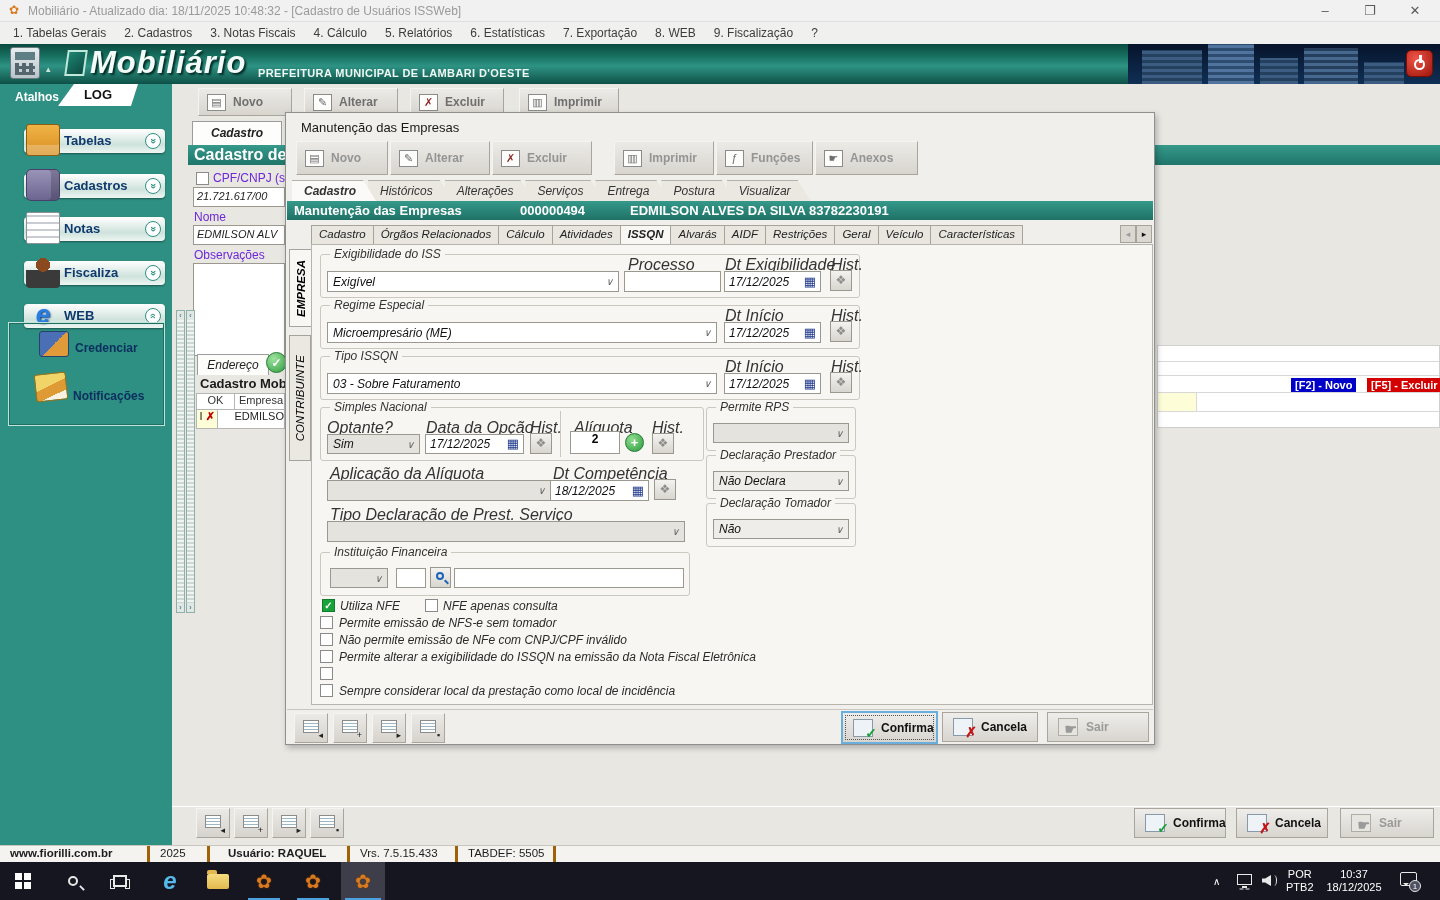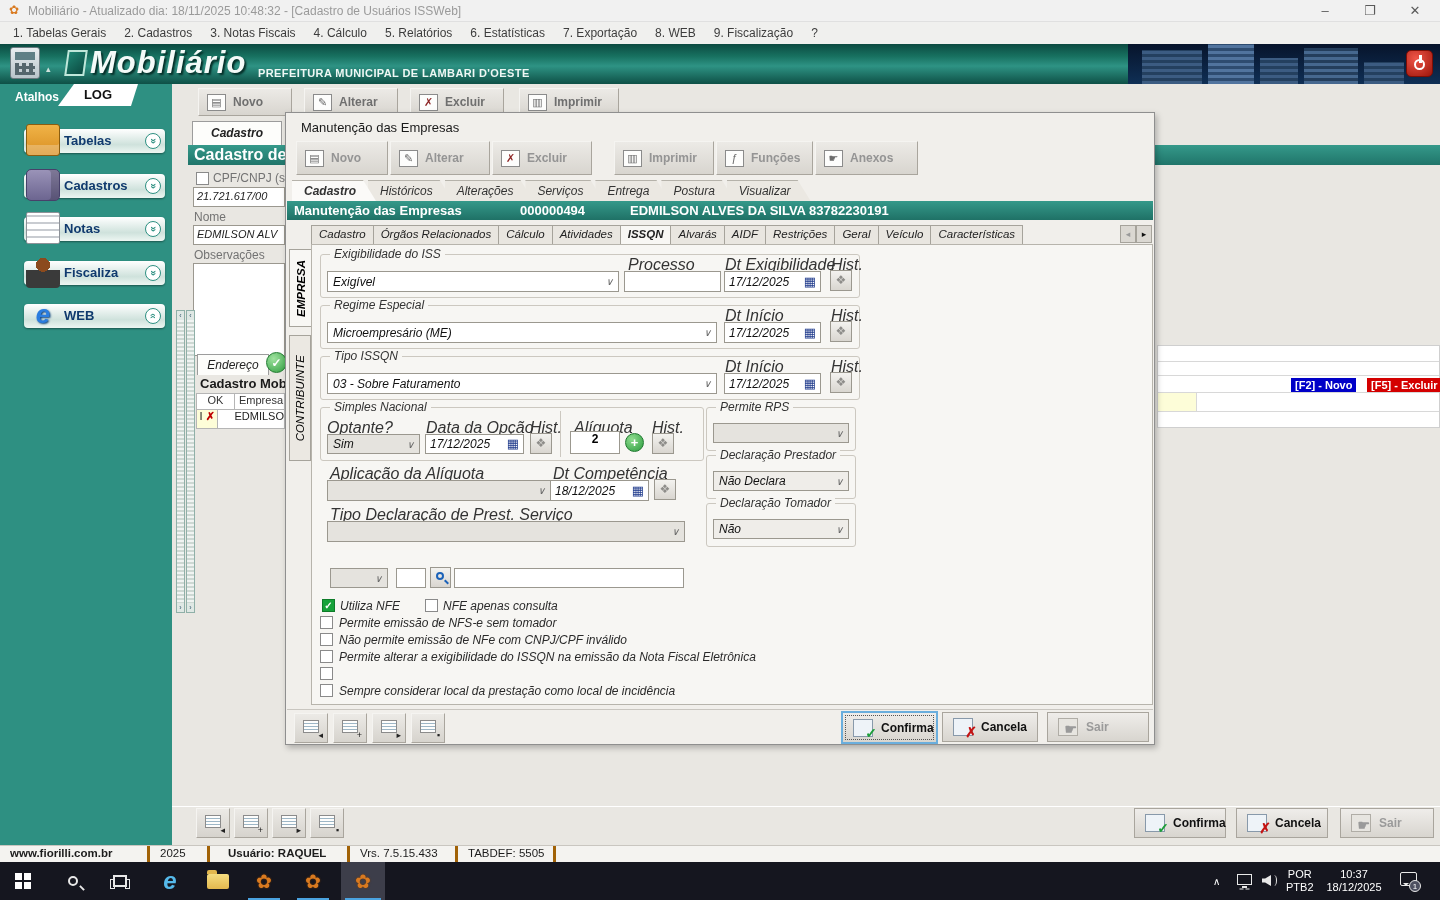--- a/index.html
+++ b/index.html
@@ -46,21 +46,21 @@
 
   
   .tbtn { position:absolute; background:linear-gradient(180deg,#eceae6,#d8d5cf); border:1px solid #a9a59d; border-top-color:#f5f4f1; border-left-color:#f5f4f1; display:flex; align-items:center; gap:7px; padding:0 8px; }
   .tbtn .bico { width:19px; height:17px; background:#fdfdfc; border:1px solid #8b8b8b; position:relative; font-size:11px; color:#6c6c6c; text-align:center; line-height:15px; flex:none; }
   .tbtn .blabel { font-size:12px; font-weight:bold; color:#6f6f6f; }
   .tbtn.dis .blabel { color:#949494; }
 
   
   .tealbar { position:absolute; height:20px; background:linear-gradient(180deg,#35998a,#20756a); color:#fff; font-weight:bold; font-size:16px; line-height:20px; padding-left:6px; overflow:hidden; white-space:nowrap; }
   .fld { position:absolute; background:#fff; border:1px solid #9b988f; font-size:11px; font-style:italic; color:#222; padding:2px 3px; overflow:hidden; white-space:nowrap; }
-  .slabel { position:absolute; font-size:12px; color:#737373; }
+  .slabel { position:absolute; font-size:12px; color:#6d28d9; }
   .wtab { position:absolute; background:#fdfdfb; border:1px solid #9c9c9c; border-bottom:none; font-size:12px; font-style:italic; font-weight:bold; color:#222; text-align:center; }
   .vstrip { position:absolute; width:9px; background:repeating-linear-gradient(0deg,#cdd8d3 0 2px,#f0f4f2 2px 4px); border:1px solid #8fb0a8; }
   .vstrip .cap { position:absolute; left:0; width:7px; height:9px; background:#dfe8e4; color:#33556d; font-size:7px; line-height:9px; text-align:center; }
 
   
   .dialog { left:285px; top:112px; width:870px; height:633px; background:#f1efeb; border:1px solid #8f8f8f; box-shadow:2px 3px 6px rgba(0,0,0,.25); }
   .dlg-title { position:absolute; left:15px; top:7px; font-size:13px; color:#1a1a1a; }
   .dtabrow { position:absolute; left:6px; top:67px; height:21px; display:flex; }
   .dtab { position:relative; padding:3px 20px 0 12px; font-size:12px; font-style:italic; color:#333; background:#ebe8e2; clip-path:polygon(0 0,calc(100% - 13px) 0,100% 100%,0 100%); border-top:1px solid #b5b2aa; margin-right:-8px; }
   .dtab.sel { background:#fbfaf8; font-weight:bold; z-index:2; }
@@ -199,20 +199,26 @@
     <div class="sicon" style="background:radial-gradient(circle at 50% 28%, #8b4a1d 0 7px, transparent 7px), linear-gradient(180deg, transparent 14px, #3a3a3a 14px); border-radius:4px;"></div>
     <span class="plabel">Fiscaliza</span>
     <span class="chevbtn"><span class="chev-down">»</span></span>
   </div>
   <div class="pill" style="top:220px;">
     <div class="sicon" style="color:#2a7de0; font-size:26px; font-weight:bold; font-style:italic; text-align:center; line-height:30px; text-shadow:1px 1px 2px #0a3f78;">e</div>
     <span class="plabel">WEB</span>
     <span class="chevbtn"><span class="chev-up">»</span></span>
   </div>
 
+  <div class="webpanel">
+    <div class="abs" style="left:30px; top:8px; width:30px; height:26px; background:linear-gradient(135deg,#4a6fb5 0 50%, #e09a3a 50%); border:1px solid #27406e; border-radius:3px;"></div>
+    <span class="subitem-label" style="left:66px; top:18px;">Credenciar</span>
+    <div class="abs" style="left:26px; top:50px; width:32px; height:28px; background:linear-gradient(160deg,#f0d468 0 45%, #dd9a35 45% 75%, #f7f2e2 75%); border:1px solid #9a7218; border-radius:3px; transform:rotate(-6deg);"></div>
+    <span class="subitem-label" style="left:64px; top:66px;">Notificações</span>
+  </div>
 </div>
 
 <div class="tbtn abs" style="left:198px; top:88px; width:94px; height:28px;">
   <span class="bico">▤</span>
   <span class="blabel">Novo</span>
 </div>
 <div class="tbtn abs" style="left:304px; top:88px; width:94px; height:28px;">
   <span class="bico">✎</span>
   <span class="blabel">Alterar</span>
 </div>
@@ -446,20 +452,23 @@
     </div>
 
     <div class="gb" style="left:394px; top:258px; width:150px; height:44px;">
       <span class="legend">Declaração Tomador</span>
     </div>
     <div class="cmb" style="left:401px; top:274px; width:136px; height:20px; background:#efede9;">
       <span>Não</span>
         <span class="chevc">∨</span>
     </div>
 
+    <div class="gb" style="left:8px; top:307px; width:370px; height:44px;">
+      <span class="legend">Instituição Financeira</span>
+    </div>
     <div class="cmb gray" style="left:18px; top:323px; width:58px; height:20px;">
       <span></span>
         <span class="chevc">∨</span>
     </div>
     <div class="txtf" style="left:84px; top:323px; width:30px; height:20px;"></div>
     <div class="searchbtn" style="left:118px; top:322px;">
         <span class="lens"></span>
         <span class="hdl"></span>
       </div>
     <div class="txtf" style="left:142px; top:323px; width:230px; height:20px;"></div>

